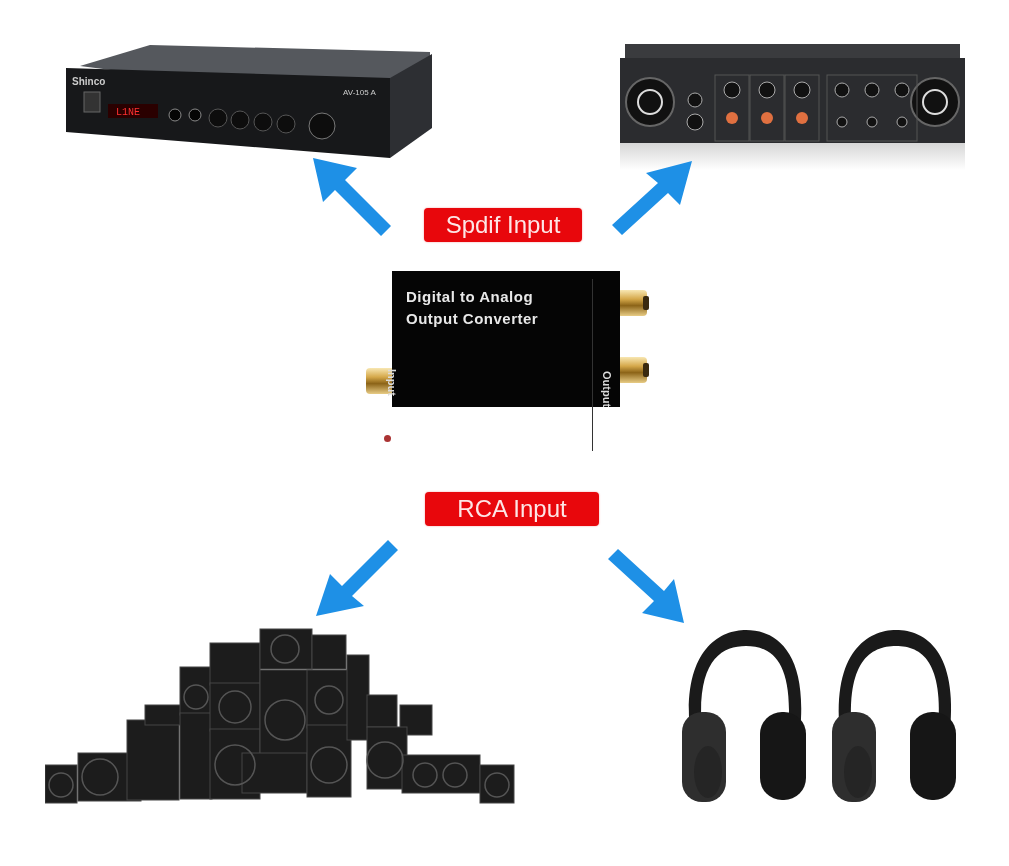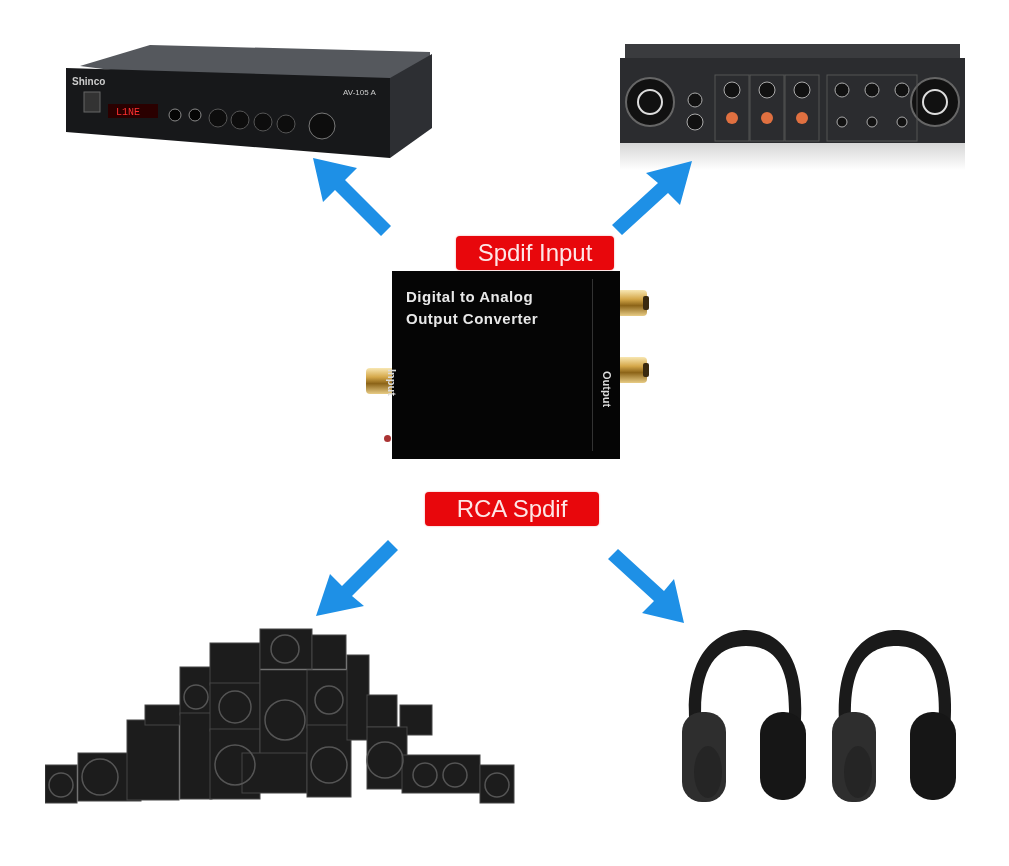--- a/index.html
+++ b/index.html
@@ -3,21 +3,21 @@
 <meta charset="utf-8">
 <style>
   html, body { margin:0; padding:0; background:#ffffff; }
   body { width:1009px; height:866px; position:relative; overflow:hidden; font-family:"Liberation Sans", sans-serif; }
   .abs { position:absolute; }
   .label-box {
     position:absolute; background:#e8070c; color:#fde6e6; border-radius:4px;
     font-family:"Liberation Sans", sans-serif; font-size:24px; line-height:30px;
     padding:2px 8px; text-align:center; box-shadow:0 0 2px rgba(232,7,12,0.4);
   }
-  .converter { position:absolute; left:392px; top:271px; width:228px; height:188px; background:#050505; }
+  .converter { position:absolute; left:392px; top:271px; width:228px; height:136px; background:#050505; }
   .converter .ttl { position:absolute; left:14px; top:16px; color:#e8e8e8; font-size:15px; line-height:19px; font-weight:bold; letter-spacing:0.5px; white-space:pre; }
   .converter .side-in { position:absolute; left:6px; top:98px; color:#ddd; font-size:11px; font-weight:bold; transform:rotate(90deg); transform-origin:left top; }
   .converter .side-out { position:absolute; left:221px; top:100px; color:#ddd; font-size:11px; font-weight:bold; transform:rotate(90deg); transform-origin:left top; }
   .rca { position:absolute; width:30px; height:26px; border-radius:4px;
     background:linear-gradient(180deg,#f8e7b2 0%,#d5a84a 35%,#8c6418 60%,#e8cc85 100%); }
   .rca::after { content:""; position:absolute; right:-2px; top:6px; width:6px; height:14px; background:#3a2a10; border-radius:2px; }
 </style>
 </head>
 <body>
 
@@ -83,22 +83,22 @@
 <svg class="abs" style="left:608px;top:155px;" width="90" height="85" viewBox="0 0 90 85">
   <polygon points="84,6 72,50 60,38 14,80 4,70 50,28 38,18" fill="#1e90e6"></polygon>
 </svg>
 <svg class="abs" style="left:312px;top:538px;" width="90" height="82" viewBox="0 0 90 82">
   <polygon points="4,78 18,36 30,48 76,2 86,12 40,58 52,68" fill="#1e90e6"></polygon>
 </svg>
 <svg class="abs" style="left:598px;top:545px;" width="90" height="82" viewBox="0 0 90 82">
   <polygon points="86,78 44,68 56,56 10,14 20,4 66,46 76,34" fill="#1e90e6"></polygon>
 </svg>
 
-<div class="label-box" style="left:456px;top:208px;width:142px;margin-top:28px;">Spdif Input</div>
-<div class="label-box" style="left:425px;top:492px;width:158px;">RCA Spdif</div>
+<div class="label-box" style="left:424px;top:208px;width:142px;">Spdif Input</div>
+<div class="label-box" style="left:425px;top:492px;width:158px;">RCA Input</div>
 
 <div class="rca" style="left:366px;top:368px;"></div>
 <div class="rca" style="left:617px;top:290px;"></div>
 <div class="rca" style="left:617px;top:357px;"></div>
 <div class="converter">
   <div class="ttl">Digital to Analog</div>
   <div class="ttl" style="top:38px;">Output Converter</div>
   <div class="side-in">Input</div>
   <div style="position:absolute;left:200px;top:8px;width:1px;height:172px;background:#333;"></div>
   <div class="side-out">Output</div>

